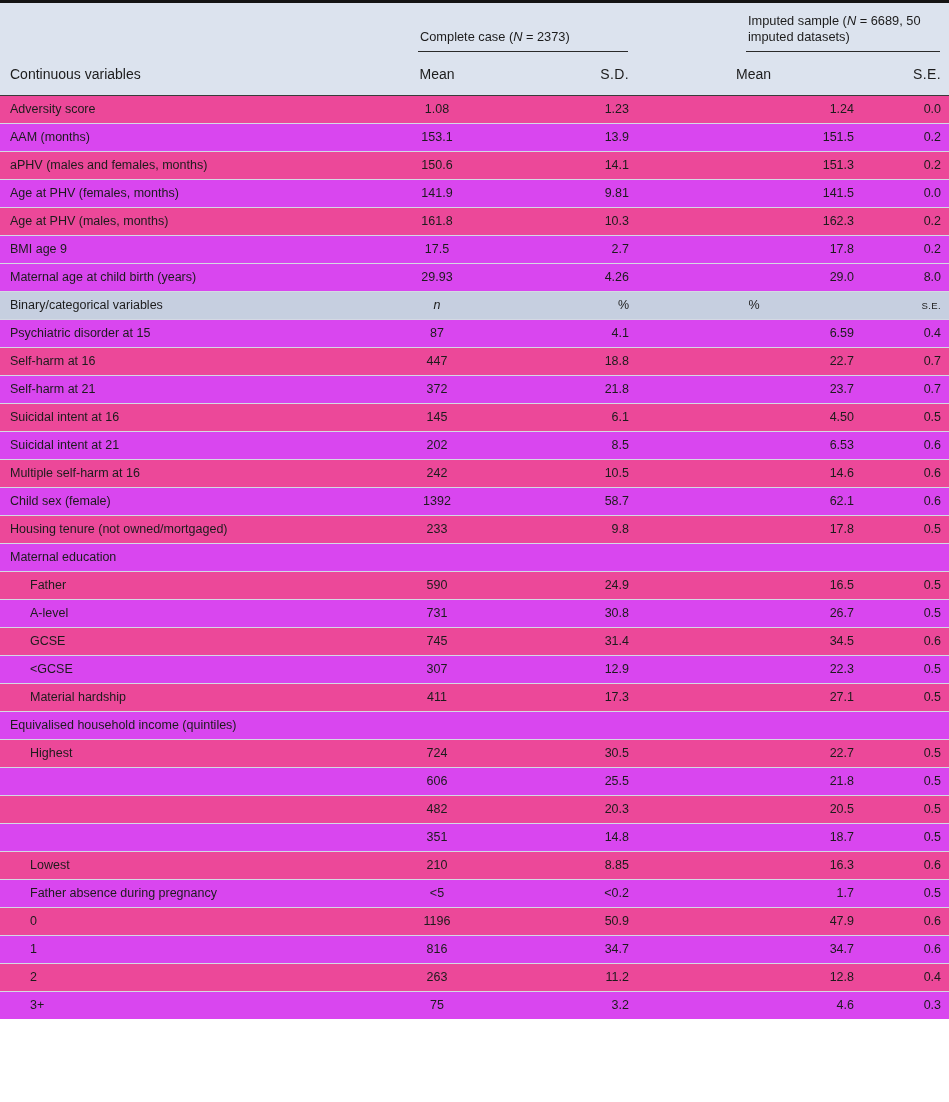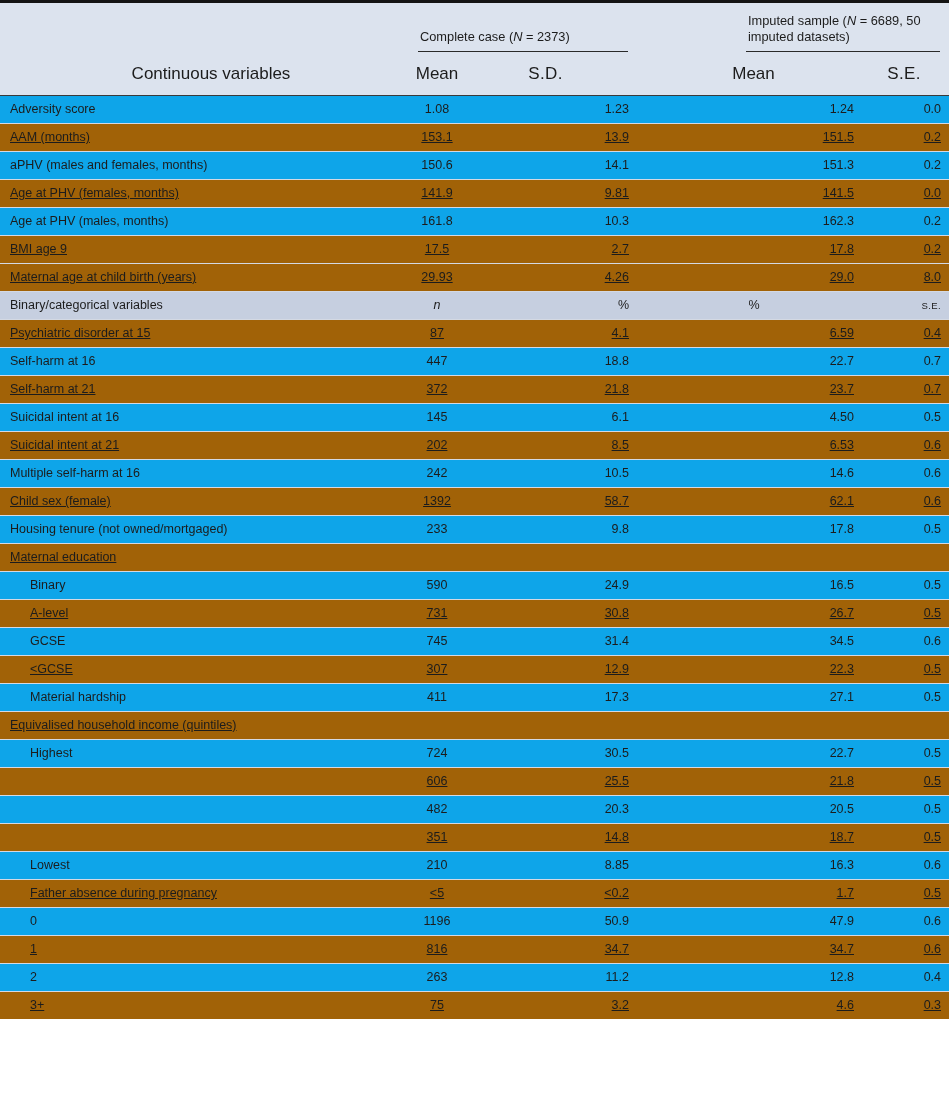--- a/index.html
+++ b/index.html
@@ -11,34 +11,34 @@
   col.c-sd{width:180px;}
   col.c-mean2{width:225px;}
   col.c-se{width:83px;}
 
   
   thead tr{background:#dce3ee;}
   thead td{vertical-align:bottom;}
   .span-box{border-bottom:1px solid #2a2a2a;text-align:left;font-size:12.8px;line-height:16px;padding:9px 2px 6px 2px;}
   .span-box.cc{margin:0 12px 0 4px;}
   .span-box.imp{margin:0 8px 0 104px;}
-  .colhead td{height:40px;vertical-align:middle;font-size:17px;text-align:center;}
+  .colhead td{height:40px;vertical-align:middle;font-size:14px;}
   .colhead{border-bottom:1.5px solid #3a3a3a;}
   .lbl-pad{padding-left:10px;text-align:left;}
   .sc{font-size:9.5px;letter-spacing:.4px;}
   .it{font-style:italic;}
   .ta-c{text-align:center;}
   .ta-r{text-align:right;padding-right:12px;}
   .ta-r-se{text-align:right;padding-right:8px;}
 
   
   tbody td{font-size:12.5px;line-height:15px;padding-top:6px;padding-bottom:6px;}
   tbody tr{border-top:1px solid #d4d9e3;}
-  tr.pale{background:#0ea5e9;}
-  tr.white{background:#a16207;text-decoration:underline;}
+  tr.pale{background:#ec4899;}
+  tr.white{background:#d946ef;}
   tr.subheader{background:#c6cfe0;}
   td.row-label{padding-left:10px;text-align:left;overflow:hidden;white-space:nowrap;}
   td.row-label.indent{padding-left:30px;}
   td.v-mean1{text-align:center;}
   td.v-sd{text-align:right;padding-right:12px;}
   td.v-mean2{text-align:right;padding-right:12px;}
   td.v-se{text-align:right;padding-right:8px;}
   tr.subheader td.v-mean2{text-align:center;padding-right:0;}
 </style>
 </head>
@@ -181,21 +181,21 @@
     <td class="row-label">Housing tenure (not owned/mortgaged)</td>
     <td class="v-mean1">233</td>
     <td class="v-sd">9.8</td>
     <td class="v-mean2">17.8</td>
     <td class="v-se">0.5</td>
   </tr>
         <tr class="white">
     <td class="row-label" colspan="5">Maternal education</td>
   </tr>
         <tr class="pale">
-    <td class="row-label indent">Binary</td>
+    <td class="row-label indent">Father</td>
     <td class="v-mean1">590</td>
     <td class="v-sd">24.9</td>
     <td class="v-mean2">16.5</td>
     <td class="v-se">0.5</td>
   </tr>
         <tr class="white">
     <td class="row-label indent">A-level</td>
     <td class="v-mean1">731</td>
     <td class="v-sd">30.8</td>
     <td class="v-mean2">26.7</td>

